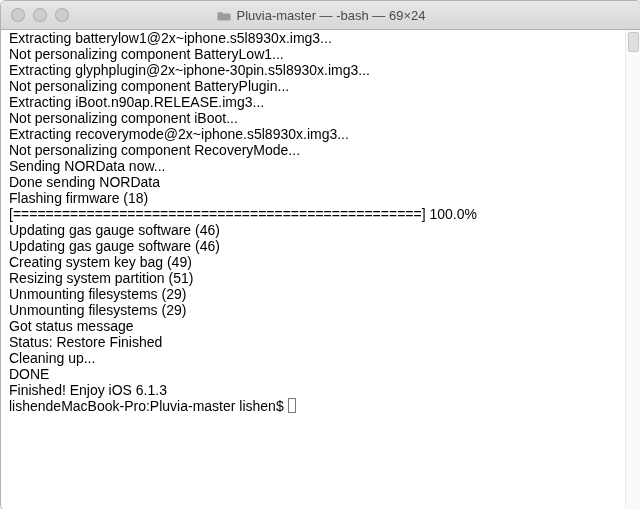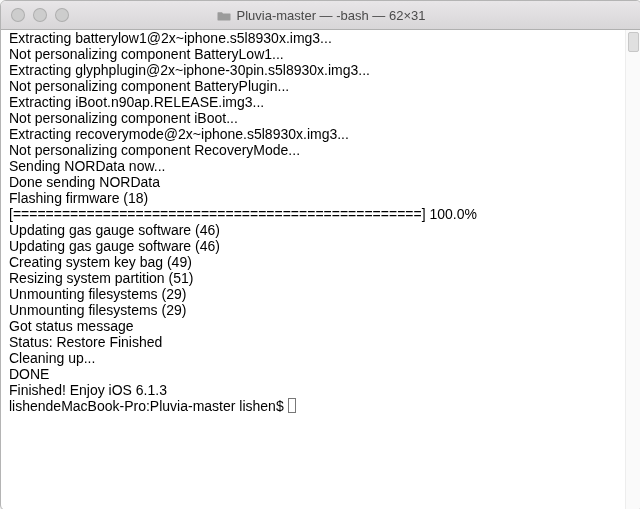--- a/index.html
+++ b/index.html
@@ -108,21 +108,21 @@
       <span class="light"></span>
       <span class="light"></span>
       <span class="light"></span>
     </div>
     <div class="title-wrap">
       <span class="folder-icon">
         <svg viewBox="0 0 14 11" width="14" height="11">
           <path d="M1 2.2h4l1 1.2h7c.3 0 .5.2.5.5V10c0 .3-.2.5-.5.5H1c-.3 0-.5-.2-.5-.5V2.7c0-.3.2-.5.5-.5z" fill="#9b9b9b"></path>
         </svg>
       </span>
-      <span class="title-text">Pluvia-master — -bash — 62×31</span>
+      <span class="title-text">Pluvia-master — -bash — 69×24</span>
     </div>
   </div>
 
   <div class="content-area">
     <div class="terminal" id="terminal">Extracting batterylow1@2x~iphone.s5l8930x.img3...
 Not personalizing component BatteryLow1...
 Extracting glyphplugin@2x~iphone-30pin.s5l8930x.img3...
 Not personalizing component BatteryPlugin...
 Extracting iBoot.n90ap.RELEASE.img3...
 Not personalizing component iBoot...

